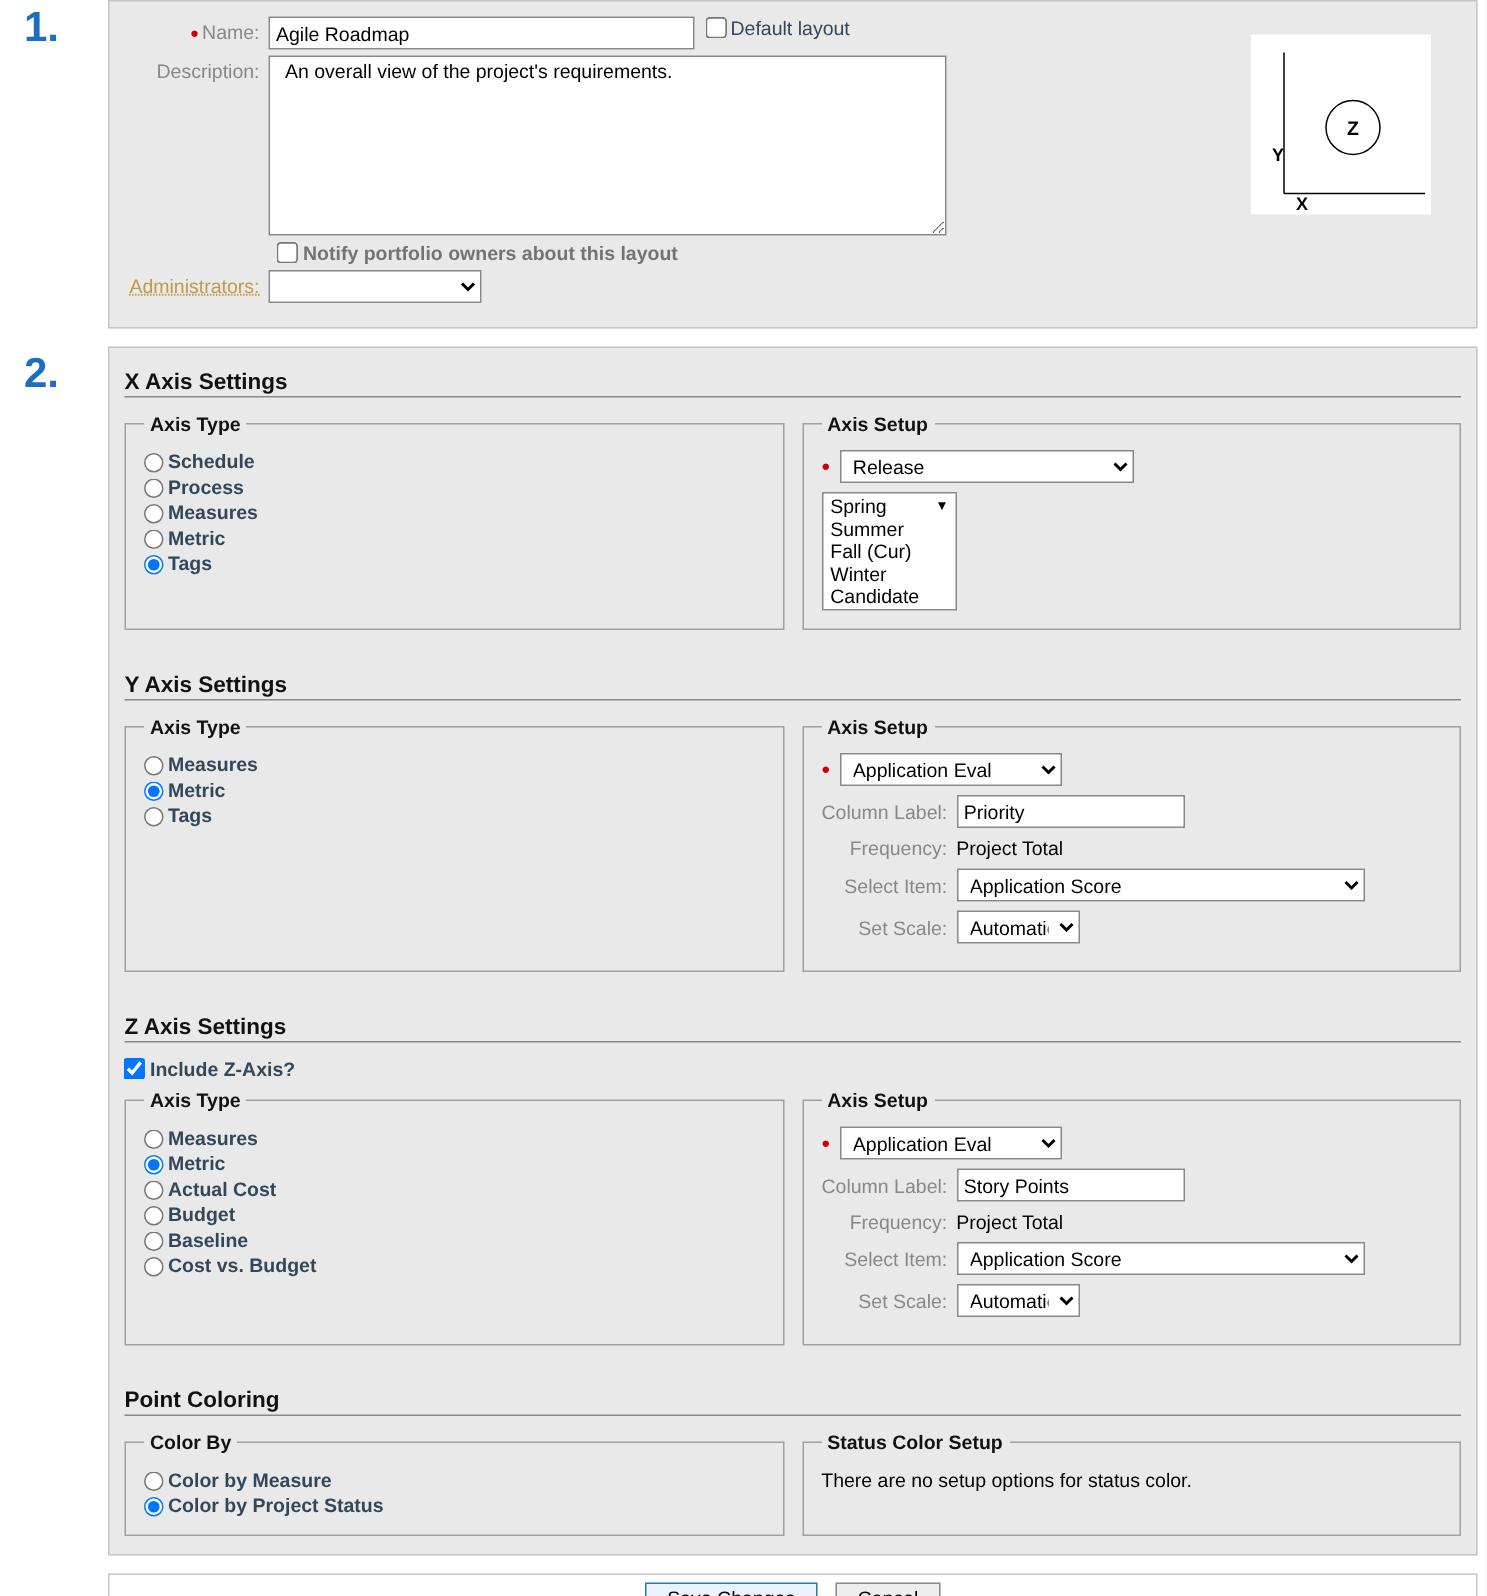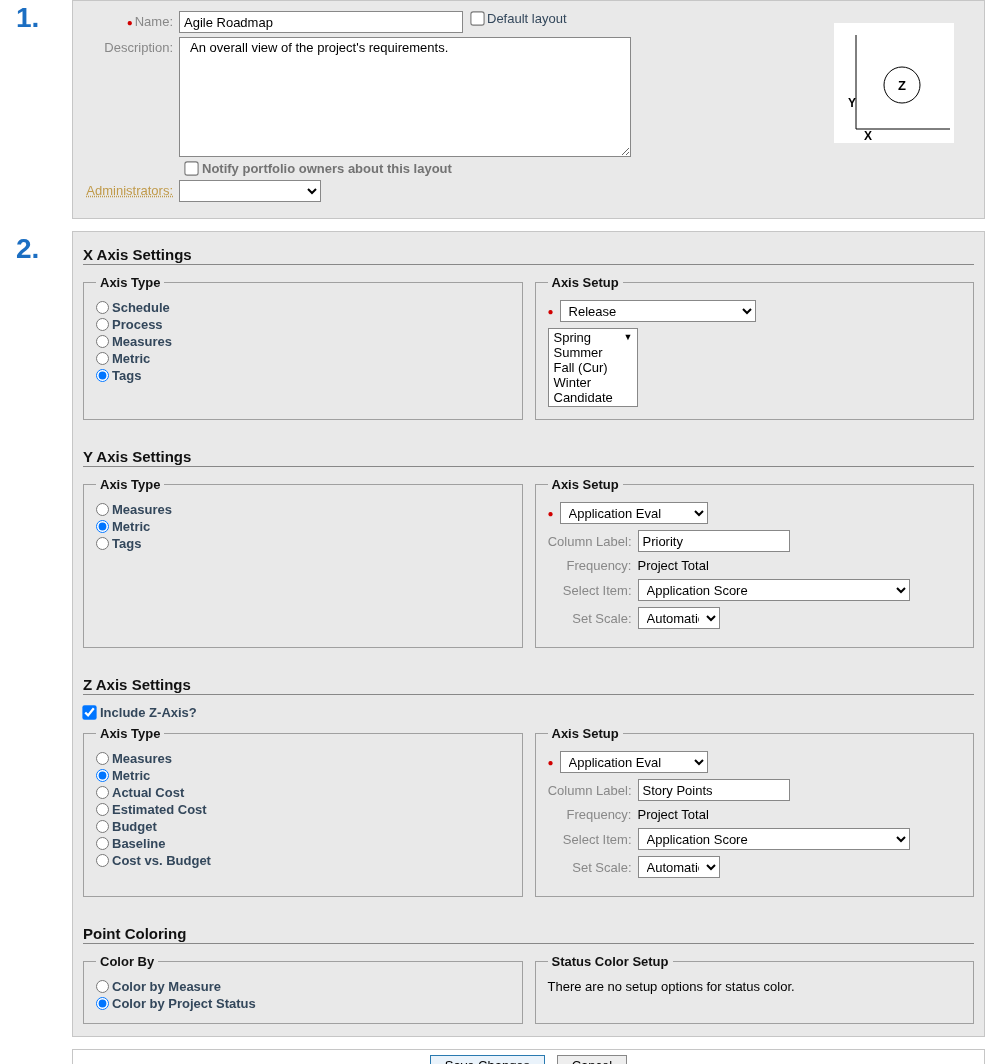--- a/index.html
+++ b/index.html
@@ -93,21 +93,21 @@
   padding: 10px 12px 12px 12px;
   background: #e9e9e9;
 }
 legend {
   font-weight: 700;
   color: #111;
   font-size: 13px;
   padding: 0 4px;
 }
 .radio-list { display: flex; flex-direction: column; gap: 2px; }
-.radio-item { display: flex; align-items: center; }
+.radio-item { display: flex; align-items: flex-end; }
 .radio-item input { margin-right: 3px; }
 .radio-label { color: #33475b; font-weight: 600; font-size: 13px; }
 
 .setup-row { display: flex; align-items: center; margin-bottom: 6px; }
 .setup-label { width: 90px; text-align: right; color: #888; font-size: 13px; padding-right: 6px; white-space: nowrap; }
 .setup-select-release { width: 196px; height: 22px; }
 .setup-select-app { width: 148px; height: 22px; }
 .col-label-input { width: 152px; height: 22px; }
 .freq-val { color: #000000; font-size: 13px; }
 .select-item { width: 272px; height: 22px; }
@@ -313,24 +313,20 @@
             <label class="radio-item">
               <input type="radio" name="zat" checked="" style="">
               <span class="radio-label">Metric</span>
             </label>
             <label class="radio-item">
               <input type="radio" name="zat" style="">
               <span class="radio-label">Actual Cost</span>
             </label>
             <label class="radio-item">
               <input type="radio" name="zat" style="">
-              <span class="radio-label">Estimated Cost</span>
-            </label>
-            <label class="radio-item">
-              <input type="radio" name="zat" style="">
               <span class="radio-label">Budget</span>
             </label>
             <label class="radio-item">
               <input type="radio" name="zat" style="">
               <span class="radio-label">Baseline</span>
             </label>
             <label class="radio-item">
               <input type="radio" name="zat" style="">
               <span class="radio-label">Cost vs. Budget</span>
             </label>

